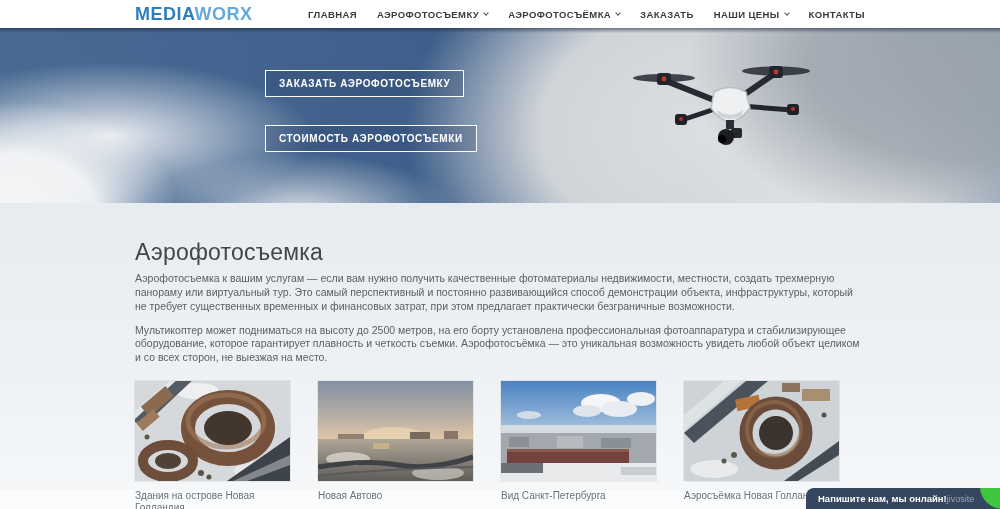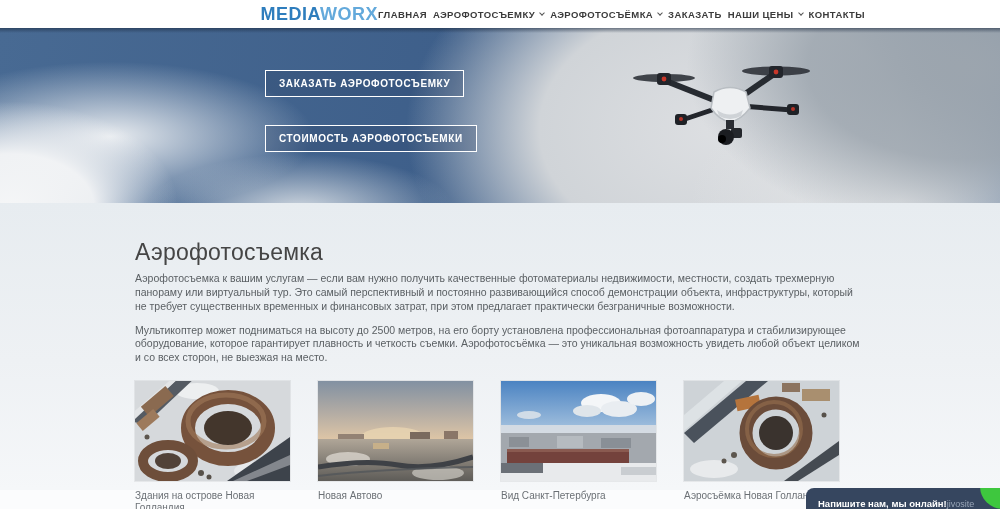--- a/index.html
+++ b/index.html
@@ -1,25 +1,25 @@
 <!DOCTYPE html>
 <html><head>
 <meta charset="utf-8">
 <style>
   * { margin:0; padding:0; box-sizing:border-box; }
   html,body { width:1000px; height:509px; overflow:hidden; background:#fff;
               font-family:"Liberation Sans", sans-serif; }
 
   
   .header { height:28px; background:#ffffff; display:flex; align-items:center;
-            justify-content:flex-end; padding:0 135px; position:relative; z-index:5; }
+            justify-content:space-between; padding:0 135px; position:relative; z-index:5; }
   .logo { font-size:18px; font-weight:bold; letter-spacing:0.5px; cursor:pointer; line-height:1; }
   .logo .lg1 { color:#2e7dbd; }
   .logo .lg2 { color:#63a9db; }
-  .nav { display:flex; align-items:center; gap:6px; }
+  .nav { display:flex; align-items:center; gap:20px; }
   .nav-item { font-size:9.5px; font-weight:bold; color:#3a3a3a; letter-spacing:0.4px;
               text-decoration:none; cursor:pointer; display:flex; align-items:center; white-space:nowrap; }
   .chev { display:inline-block; width:4px; height:4px; border:solid #555;
           border-width:0 1px 1px 0; transform:rotate(45deg); margin-left:5px; margin-top:-3px; }
 
   
   .hero { position:relative; height:175px; overflow:hidden;
     background-color:#40618c;
     background-image:
       radial-gradient(ellipse 240px 150px at 1% 102%,  #f5f6f7 0%, rgba(245,246,247,0.95) 35%, rgba(245,246,247,0) 70%),
@@ -48,21 +48,21 @@
   .gallery { display:flex; gap:28px; margin-top:16px; }
   .g-item { width:155px; }
   .g-img { width:155px; height:100px; display:block; cursor:pointer; box-shadow:0 0 0 1px rgba(0,0,0,0.06); }
   .g-cap { font-size:10px; color:#6b7075; margin-top:9px; line-height:1.2; }
 
   
   .footer { height:19px; background:#fbfcfd; }
 
   
   .chat { position:fixed; right:0; bottom:0; width:194px; height:21px; background:#36465f;
-          border-radius:8px 0 0 0; display:flex; align-items:flex-end; cursor:pointer;
+          border-radius:8px 0 0 0; display:flex; align-items:center; cursor:pointer;
           padding:0 26px 0 12px; overflow:hidden; z-index:10; }
   .chat-msg { color:#ffffff; font-size:9.5px; font-weight:bold; white-space:nowrap; flex:1; }
   .chat-brand { color:#9aa6b8; font-size:9px; margin-right:24px; }
   .chat-dot { position:absolute; right:-4px; top:-3px; width:24px; height:24px;
               background:#3ec73e; border-radius:0 0 0 95%; }
 </style>
 </head>
 <body>
 
 <div class="header">

